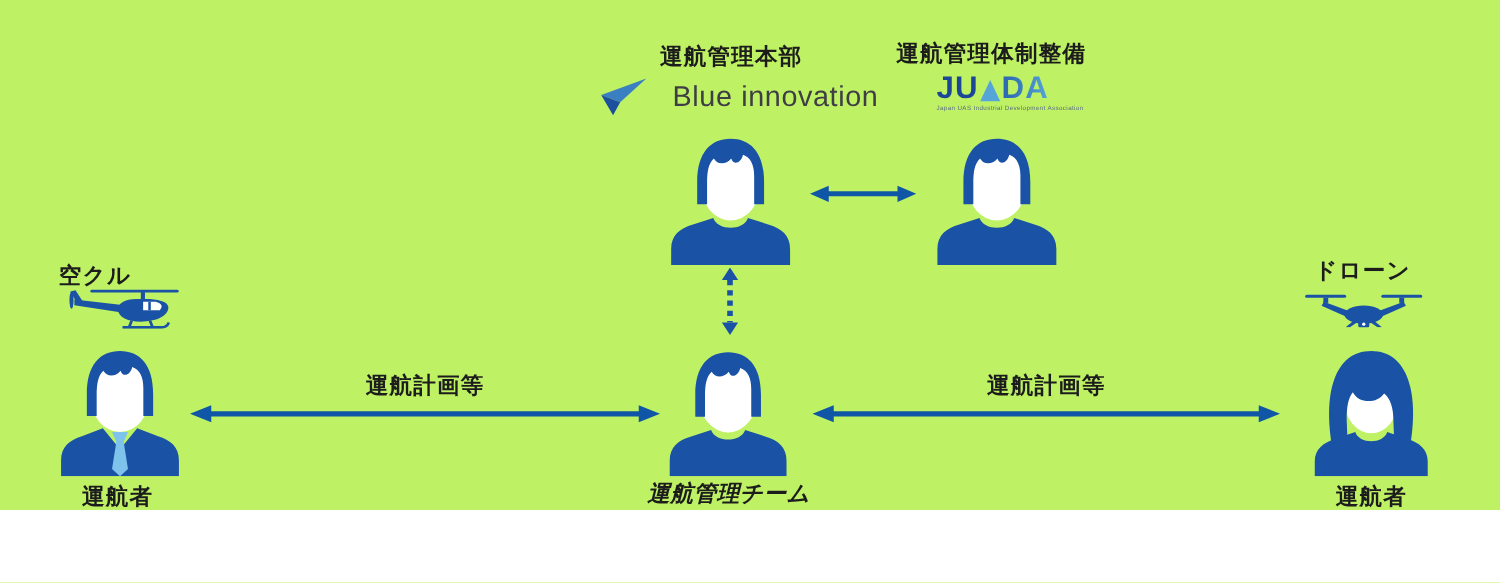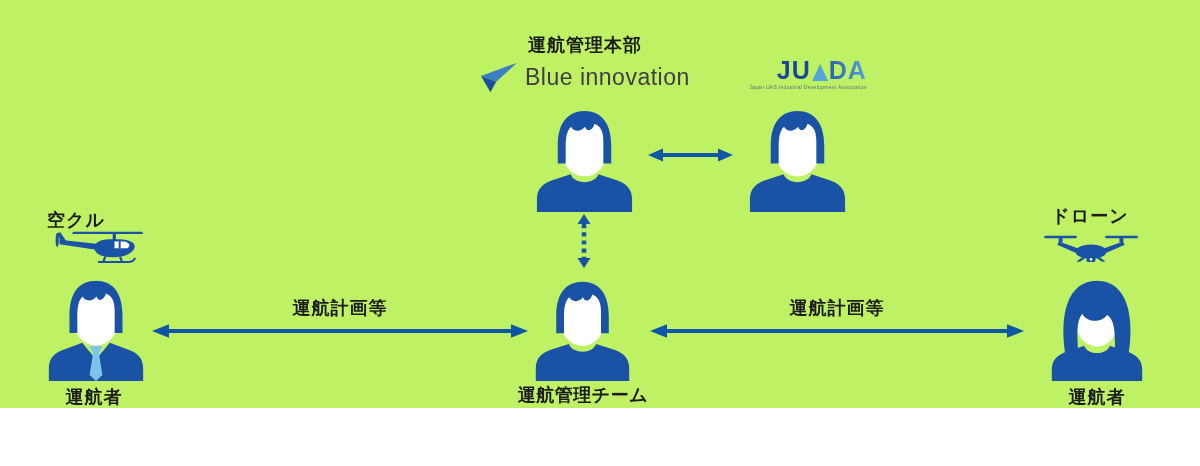--- a/index.html
+++ b/index.html
@@ -9,31 +9,31 @@
   }
   .abs{position:absolute;}
   .jp-label{
     position:absolute;transform:translateX(-50%);
     font-weight:bold;font-size:18px;letter-spacing:1px;
     color:var(--text);white-space:nowrap;
   }
   .team-label{
     position:absolute;transform:translateX(-50%);
     font-weight:bold;font-size:18px;letter-spacing:.5px;line-height:22px;
-    color:var(--text);text-align:left;white-space:nowrap;
+    color:var(--text);text-align:left;white-space:nowrap;font-style:italic;
   }
   .bi-logo{
-    position:absolute;display:flex;align-items:center;gap:7px;
+    position:absolute;display:flex;align-items:center;gap:20px;
   }
   .bi-logo .bi-text{
     font-size:23px;font-weight:500;letter-spacing:.5px;color:var(--logo-text);
     white-space:nowrap;
   }
   .juida-logo{
-    position:absolute;transform:translateX(-50%);text-align:right;line-height:1;
+    position:absolute;transform:translateX(-50%);text-align:left;line-height:1;
   }
   .juida-word{
     font-weight:800;font-size:25px;letter-spacing:1px;display:inline-flex;align-items:flex-end;
   }
   .juida-ju{color:var(--juida-dark);}
   .juida-tri{
     display:inline-block;width:0;height:0;margin:0 1px 2px 1px;
     border-left:8px solid transparent;border-right:8px solid transparent;
     border-bottom:17px solid var(--juida-light);
   }
@@ -93,20 +93,21 @@
       <polygon points="1,16 39,2 17,22" fill="var(--bi-tri-light)"></polygon>
       <polygon points="1,16 17,22 11,33" fill="var(--bi-tri-dark)"></polygon>
     </svg>
     <span class="bi-text">Blue innovation</span>
   </div>
 
   <svg class="abs" style="left:525px;top:101px" width="119" height="111" viewBox="0 0 120 112">
       <use href="#male-bust"></use>
     </svg>
 
+  <div class="jp-label" style="left:793px;top:31px">運航管理体制整備</div>
 
   <div class="juida-logo" style="left:808px;top:58px">
     <div class="juida-word">
       <span class="juida-ju">JU</span>
         <span class="juida-tri"></span>
         <span class="juida-da">DA</span>
     </div>
     <div class="juida-caption">Japan UAS Industrial Development Association</div>
   </div>
 

